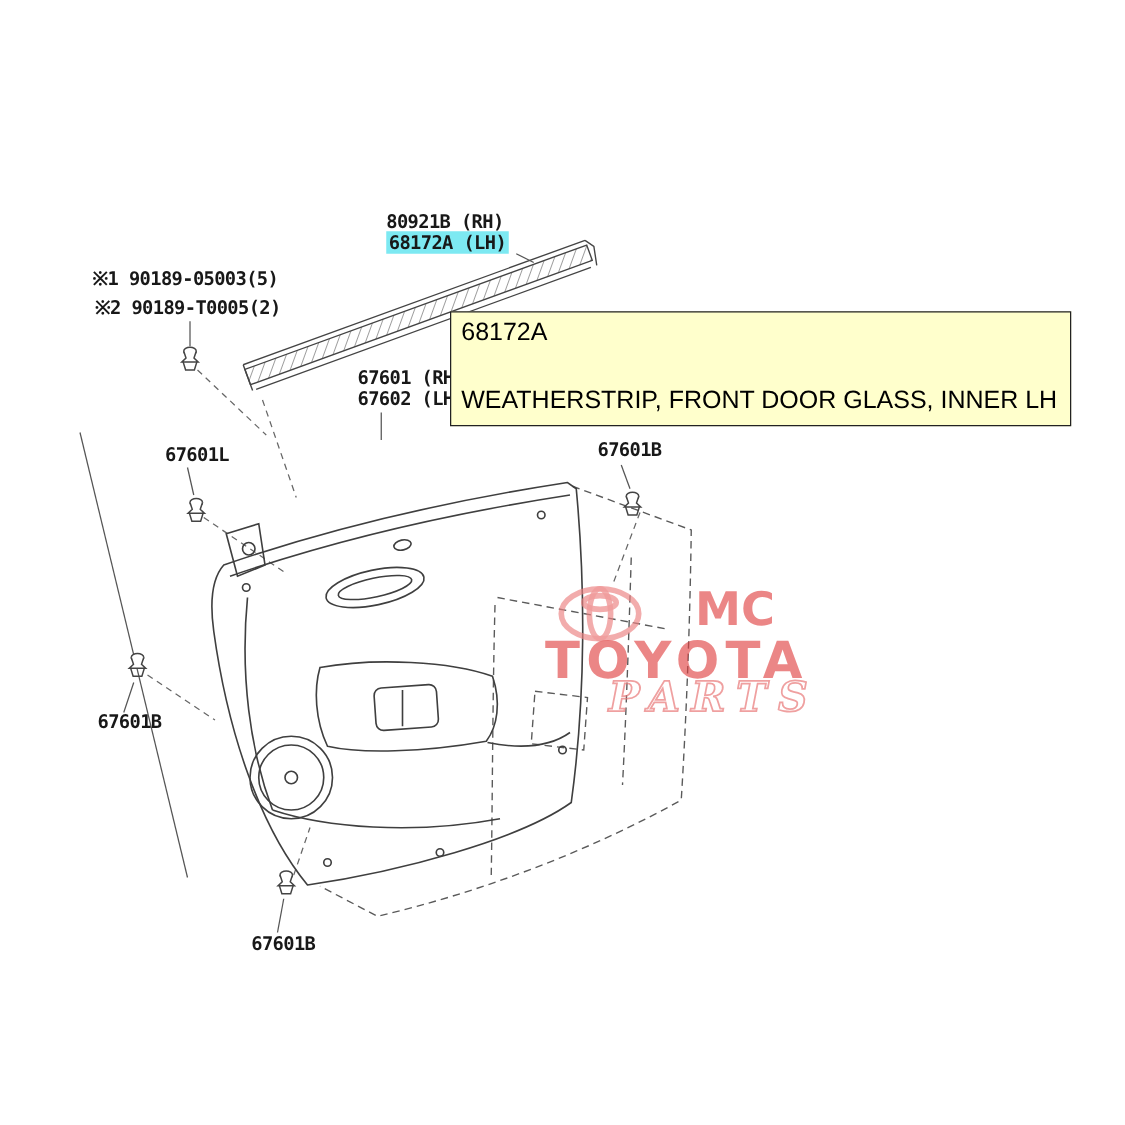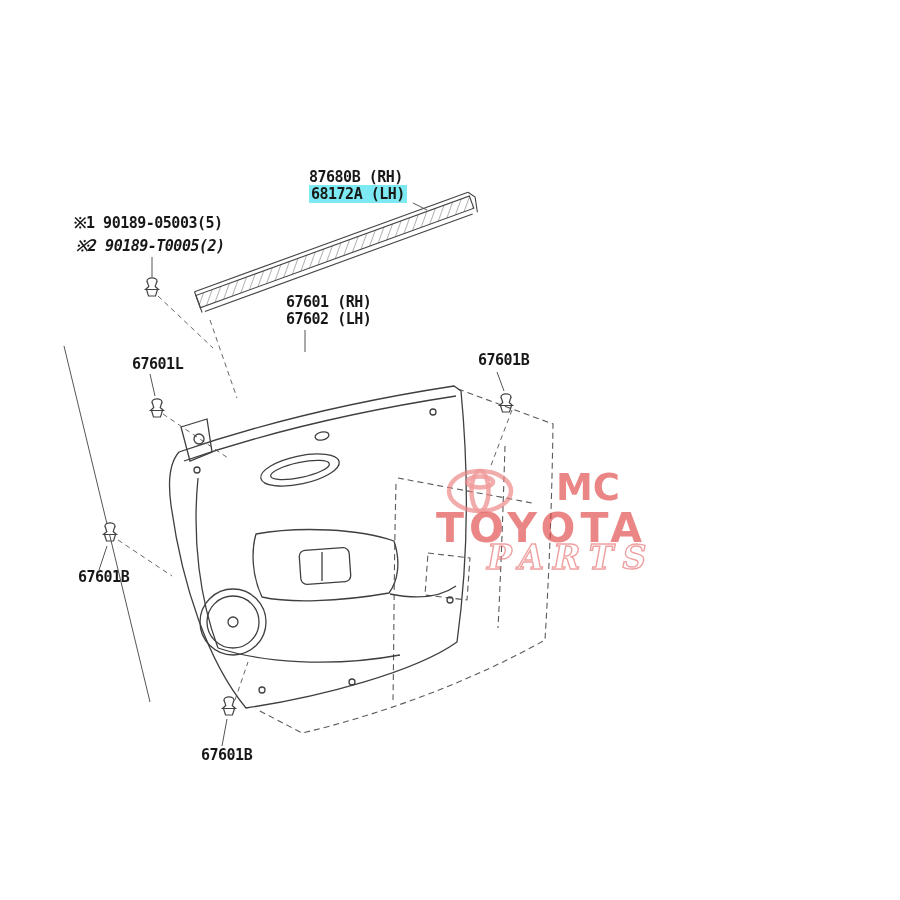--- a/index.html
+++ b/index.html
@@ -108,25 +108,29 @@
         <ellipse cx="480" cy="491" rx="31" ry="20"></ellipse>
         <ellipse cx="480" cy="482" rx="13" ry="5.5"></ellipse>
         <ellipse cx="480" cy="491" rx="8.5" ry="20"></ellipse>
       </g>
       <text x="556" y="500" font-family="DejaVu Sans, sans-serif" font-size="37" font-weight="bold" fill="rgba(224,62,62,0.8)">MC</text>
       <text x="436" y="542" font-family="DejaVu Sans, sans-serif" font-size="41" font-weight="bold" letter-spacing="5" fill="rgba(224,62,62,0.8)">TOYOTA</text>
       <text x="487" y="569" font-family="DejaVu Serif, serif" font-size="33" font-weight="bold" font-style="italic" letter-spacing="9" fill="none" stroke="rgba(233,120,120,0.9)" stroke-width="1.4">PARTS</text>
     </g>
   </svg>
 
-  <div class="plabel" style="left:309px;top:169px;">87680B (RH)</div>
+  <div class="plabel" style="left:309px;top:169px;">80921B (RH)</div>
   <div class="plabel" style="left:309px;top:186px;"><span class="hl">68172A (LH)</span></div>
   <div class="plabel" style="left:74px;top:215px;">※1 90189-05003(5)</div>
-  <div class="plabel" style="left:76px;top:238px;font-style:italic;">※2 90189-T0005(2)</div>
+  <div class="plabel" style="left:76px;top:238px;">※2 90189-T0005(2)</div>
   <div class="plabel" style="left:286px;top:294px;">67601 (RH)</div>
   <div class="plabel" style="left:286px;top:311px;">67602 (LH)</div>
   <div class="plabel" style="left:132px;top:356px;">67601L</div>
   <div class="plabel" style="left:478px;top:352px;">67601B</div>
   <div class="plabel" style="left:78px;top:569px;">67601B</div>
   <div class="plabel" style="left:201px;top:747px;">67601B</div>
 
+  <div class="tooltip">
+    <div class="tt-part">68172A</div>
+    <div class="tt-desc">WEATHERSTRIP, FRONT DOOR GLASS, INNER LH</div>
+  </div>
 
 </div>
 
 </body></html>

